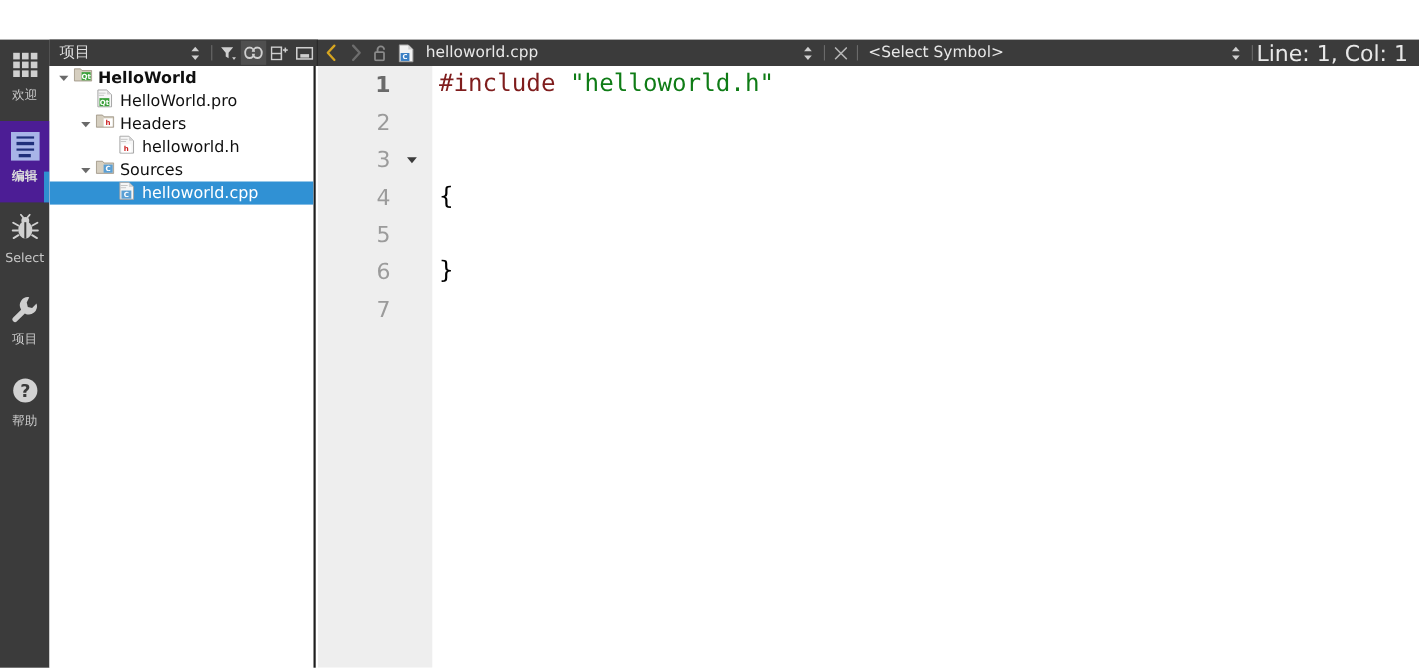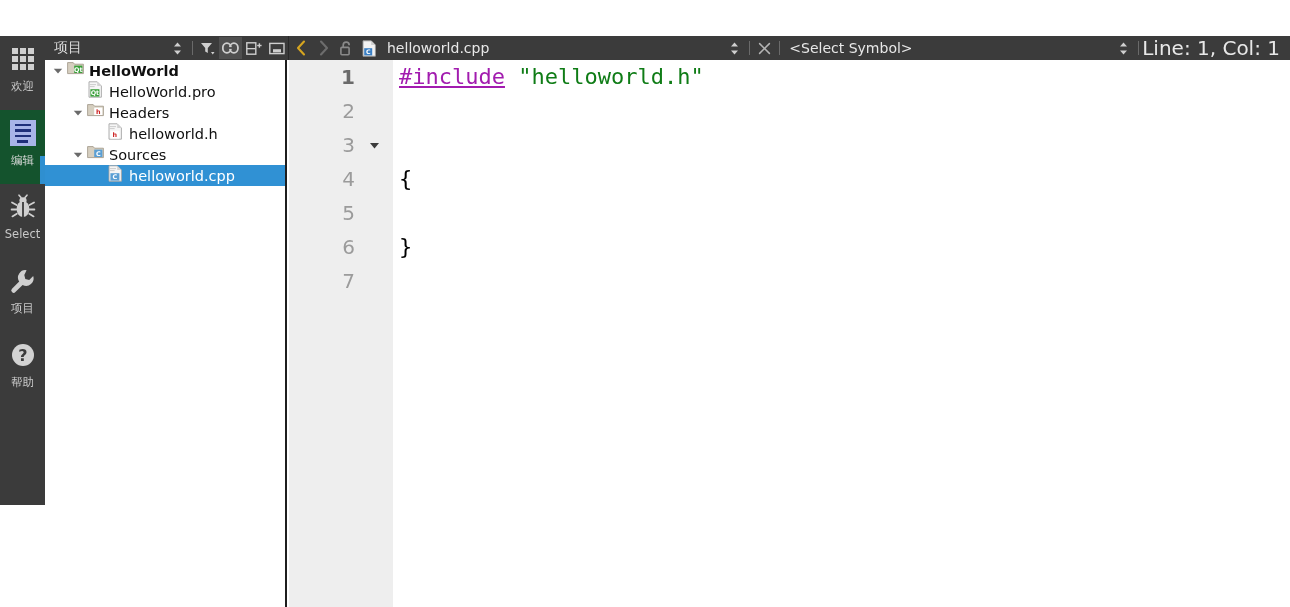--- a/index.html
+++ b/index.html
@@ -47,38 +47,39 @@
   .menu-item u {
     text-decoration: underline;
     text-underline-offset: 1px;
   }
 
   
   .modebar {
     position: absolute;
     left: 0; top: 36px;
     width: 45px;
-    height: 469px;
+    height: 571px;
     background: #3b3b3b;
     box-sizing: border-box;
   }
   .mode {
     position: relative;
     width: 45px;
     height: 74px;
     display: flex;
     flex-direction: column;
     align-items: center;
     justify-content: flex-start;
     padding-top: 8px;
     box-sizing: border-box;
     cursor: default;
   }
   .mode.active {
-    background: #14532d;
+    background: #4c1d95;
+    font-weight: bold;
   }
   .mode.active .mode-accent {
     position: absolute;
     right: 0;
     top: 46px;
     width: 5px;
     height: 28px;
     background: #2f8fd0;
   }
   .mode-icon {
@@ -276,21 +277,21 @@
     display: flex;
     align-items: center;
     justify-content: center;
   }
   .code-text {
     flex: 1;
     white-space: pre;
     color: #000000;
     padding-left: 6px;
   }
-  .t-pre  { color: #a21caf; text-decoration: underline; }
+  .t-pre  { color: #7f1d1d; }
   .t-str  { color: #0f7c16; }
   .t-cls  { color: #8f2a8f; }
   .t-fn   { color: #16697d; font-weight: bold; }
   .t-pun  { color: #000000; }
 </style>
 </head>
 <body>
 
 <div id="app">
 

